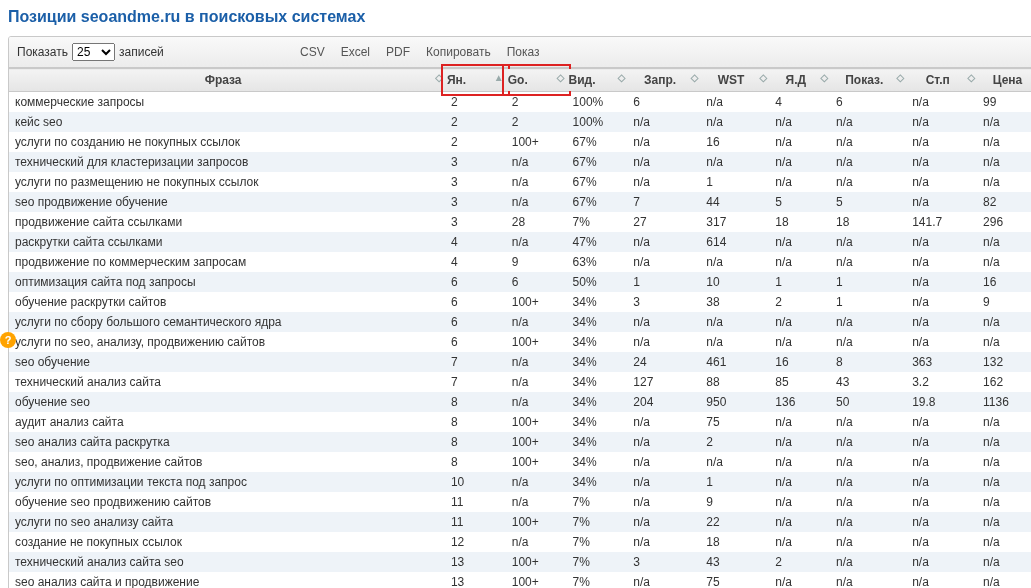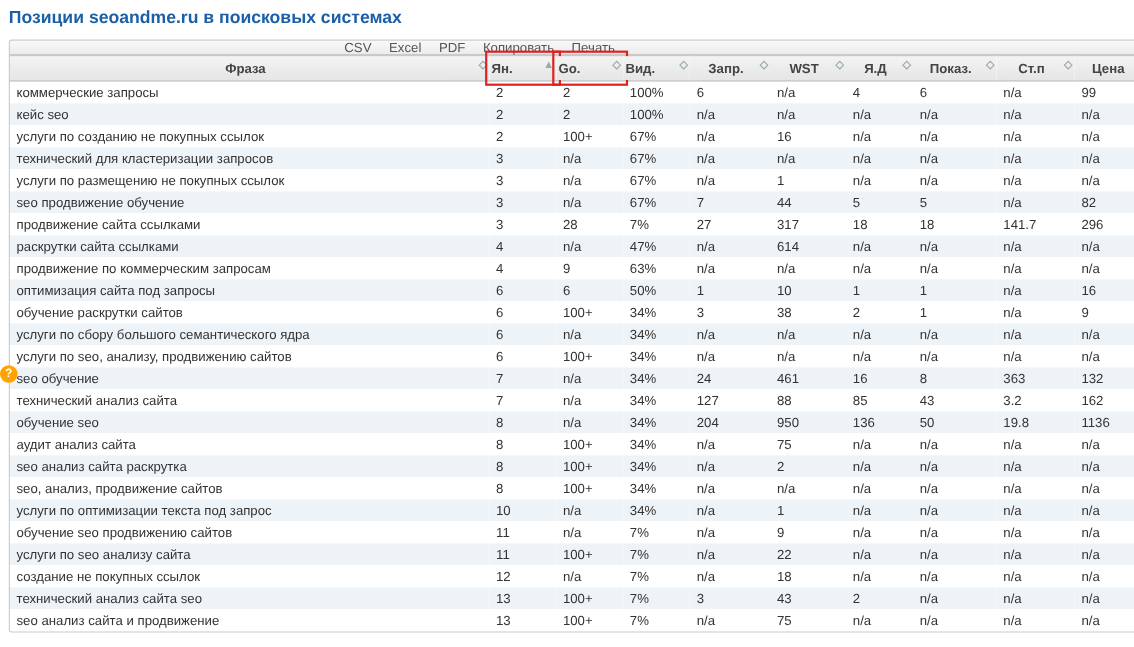--- a/index.html
+++ b/index.html
@@ -2,21 +2,21 @@
 <html><head>
 <meta charset="utf-8">
 <style>
 html,body{margin:0;padding:0;font-family:Arial,Helvetica,sans-serif;font-size:12px;color:#333;background:#fff}
 .wrap{width:1031px;margin:0 auto;padding:8px}
 h2.title{margin:0 0 10px 0;color:#1b5fa8;font-size:16px;font-weight:bold}
 .panel{border:1px solid #c9c9c9;border-radius:3px;overflow:hidden}
 .toolbar{display:flex;align-items:center;padding:6px 8px;background:linear-gradient(#f9f9f9,#ececec);border-bottom:1px solid #c9c9c9;position:relative}
 .toolbar .show{display:flex;align-items:center;gap:4px}
 .toolbar select{font-size:12px}
-.toolbar .exports{position:absolute;left:297px;display:flex;gap:2px}
+.toolbar .exports{position:absolute;left:284px;display:flex;gap:2px}
 .toolbar .exports span{display:inline-block;padding:2px 6px;border:1px solid transparent;border-radius:2px;cursor:pointer;color:#555}
 .toolbar .search{margin-left:auto;display:flex;align-items:center;gap:4px}
 .toolbar .search input{width:170px;height:16px}
 table{width:100%;border-collapse:collapse;table-layout:fixed}
 thead th{background:linear-gradient(#f3f3f3,#e5e5e5);border-bottom:1px solid #c9c9c9;border-top:1px solid #c9c9c9;padding:4px 2px;text-align:left;color:#444;position:relative;white-space:nowrap}
 thead th .sorter{float:right;color:#9aa;font-size:10px;line-height:10px}
 tbody td{padding:3px 6px;border:none;white-space:nowrap;overflow:hidden;text-overflow:ellipsis}
 tbody tr:nth-child(even){background:#eef3f8}
 tbody tr:nth-child(odd){background:#fff}
 .red-box{border:2px solid #d22;position:absolute;pointer-events:none}
@@ -27,26 +27,31 @@
 </style>
 </head>
 <body>
 <div class="wrap">
 
 <h2 class="title">Позиции seoandme.ru в поисковых системах</h2>
 
 <div class="panel">
 
   <div class="toolbar">
+    <div class="show">
+      <span>Показать</span>
+      <select id="psize"><option value="10">10</option><option value="25" selected="">25</option><option value="50">50</option><option value="100">100</option></select>
+      <span>записей</span>
+    </div>
     <div class="exports">
       <span>CSV</span>
       <span>Excel</span>
       <span>PDF</span>
       <span>Копировать</span>
-      <span>Печать</span>
+      <span>Показ</span>
     </div>
   </div>
 
   <table>
     <colgroup>
       <col style="width:430px">
           <col style="width:60px">
           <col style="width:60px">
           <col style="width:60px">
       <col style="width:72px">

